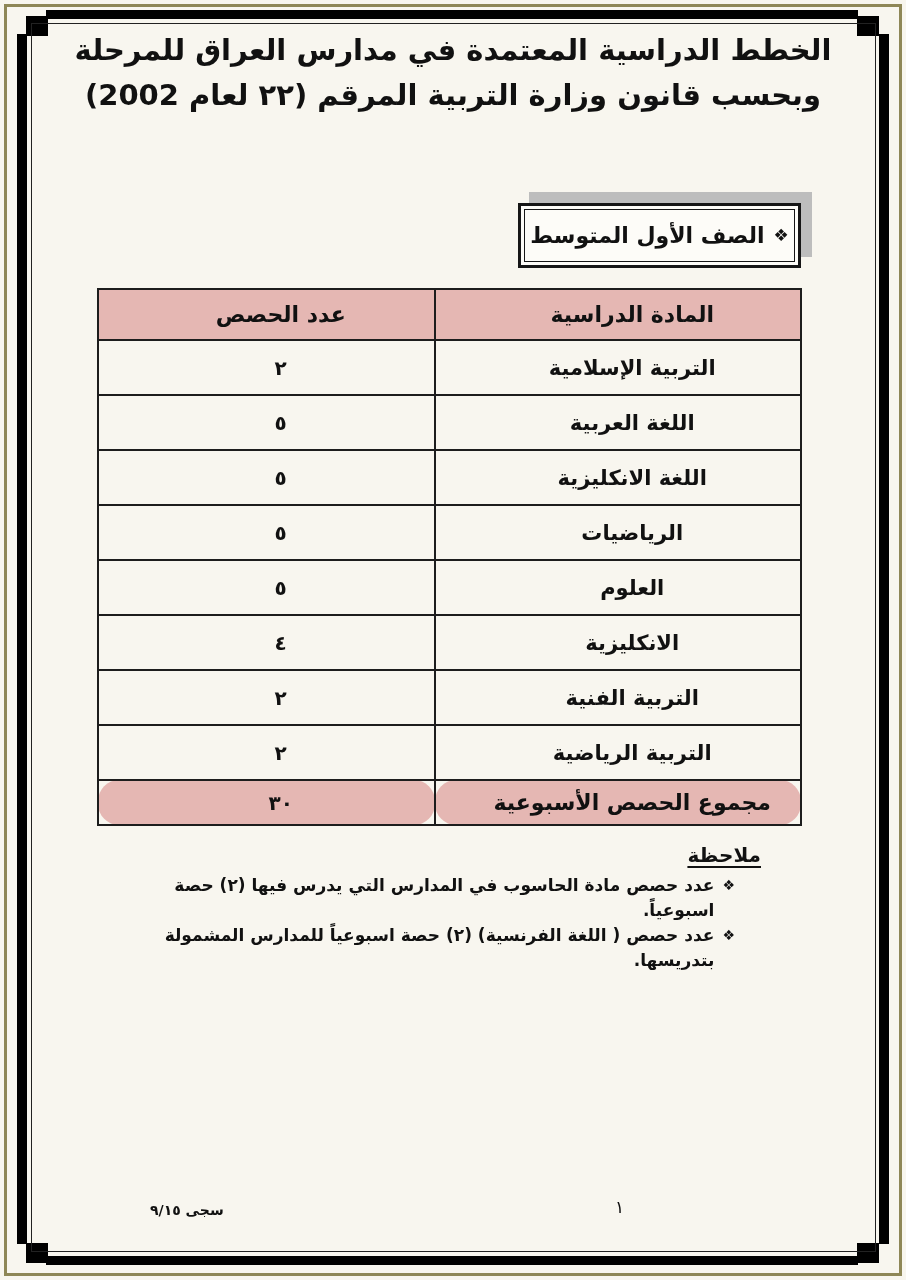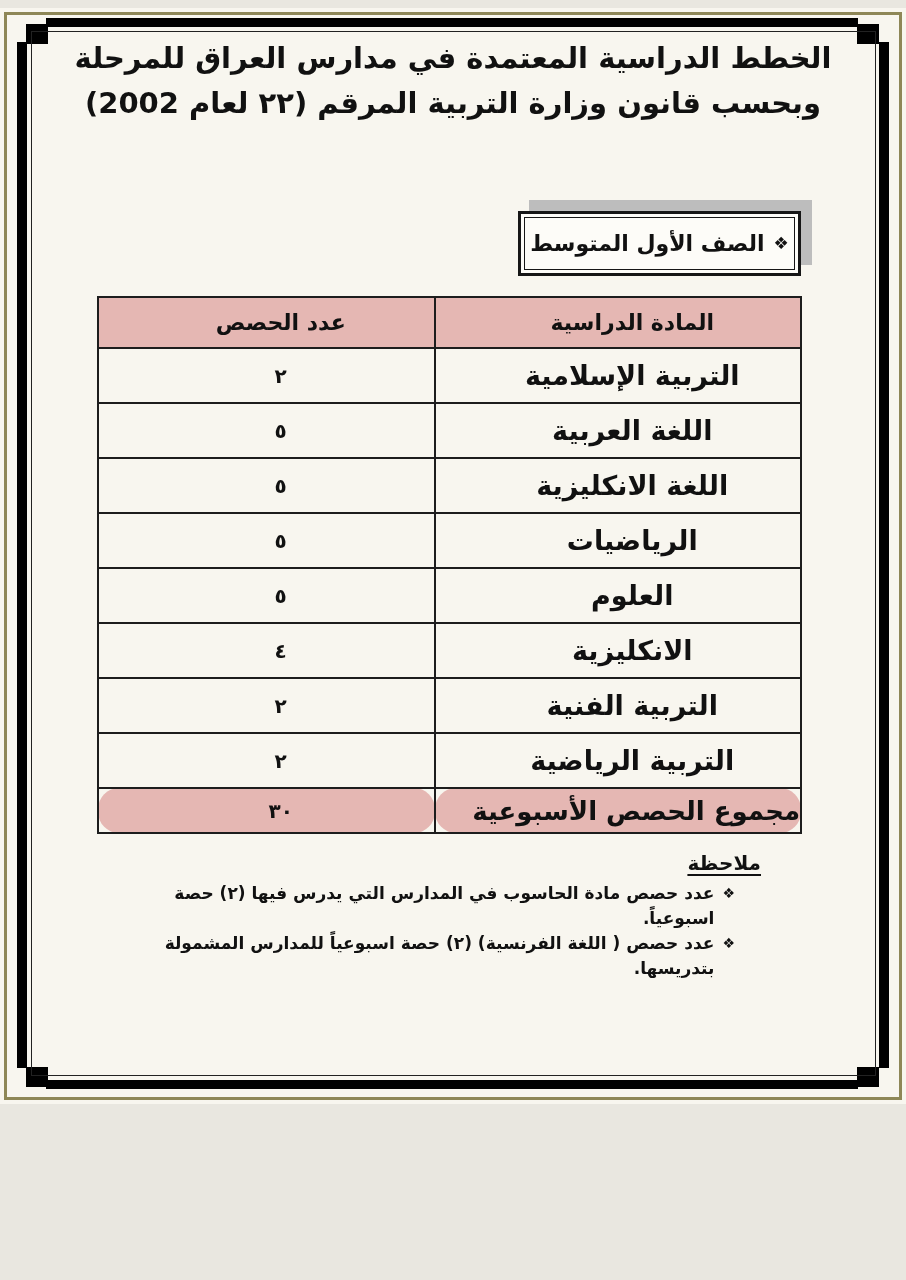--- a/index.html
+++ b/index.html
@@ -6,22 +6,22 @@
     --accent-pink:#e5b7b3;
     --border-olive:#8e8757;
     --shadow-gray:#bdbdbd;
     --ink:#111111;
     --page-bg:#f8f6ef;
   }
   *{box-sizing:border-box;margin:0;padding:0;}
   html,body{background:#e9e7e0;}
   .page{
     position:relative;
-    width:906px;height:1096px;
-    margin:8px auto;
+    width:906px;height:1280px;
+    margin:0 auto;
     background:var(--page-bg);
     font-family:"DejaVu Sans",sans-serif;
     font-weight:700;
     color:var(--ink);
     overflow:hidden;
   }
   
   .frame-olive{position:absolute;inset:4px;border:3px solid var(--border-olive);}
   .frame-bar{position:absolute;background:#000;}
   .frame-bar.top{left:46px;right:48px;top:10px;height:9px;}
@@ -60,24 +60,24 @@
     text-align:center;
   }
   .curriculum td,.curriculum th{
     border:2.5px solid #1d1d1d;
     text-align:center;vertical-align:middle;padding-left:28px;
   }
   .curriculum col.c-subject{width:52%;}
   .curriculum col.c-count{width:48%;}
   .curriculum .hdr th{height:51px;background:var(--accent-pink);font-size:22px;}
   .curriculum .row td{height:55px;}
-  .curriculum .row .subject{font-size:27px;border-radius:9px;}
+  .curriculum .row .subject{font-size:21px;border-radius:9px;}
   .curriculum .row .count{font-size:20px;}
   .curriculum .total td{height:45px;background:var(--accent-pink);border-radius:21px;}
-  .curriculum .total .subject{font-size:26px;text-align:right;}
+  .curriculum .total .subject{font-size:22px;}
   .curriculum .total .count{font-size:20px;}
   
   .notes{
     position:absolute;top:843px;right:145px;left:100px;
     direction:rtl;text-align:right;
   }
   .notes-heading{
     display:inline-block;font-size:20px;
     text-decoration:underline;text-decoration-thickness:2px;text-underline-offset:4px;
     margin-bottom:6px;

